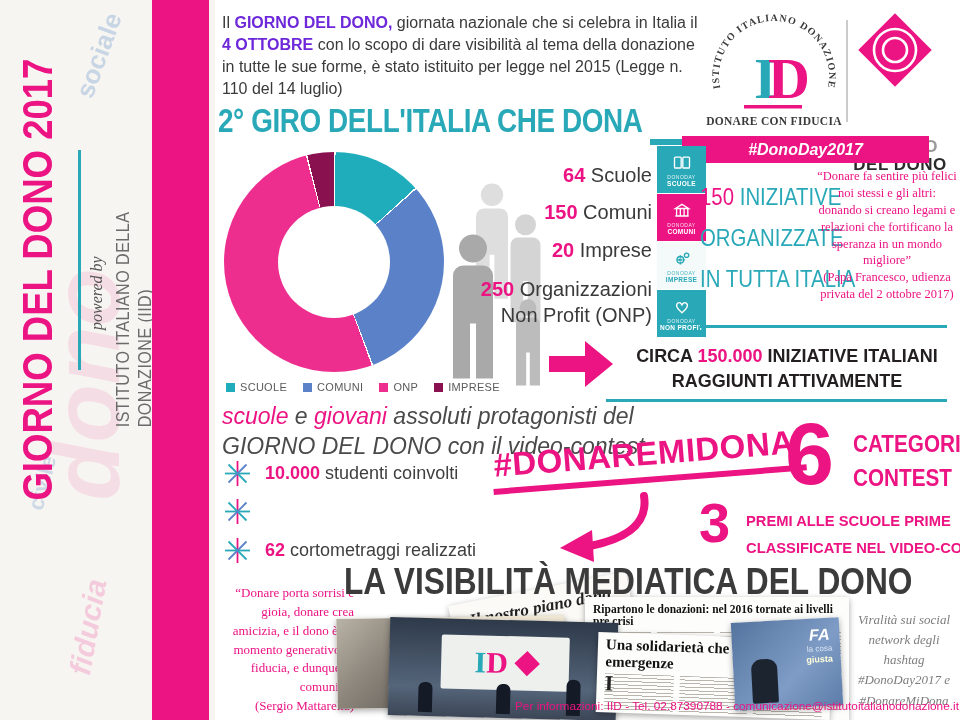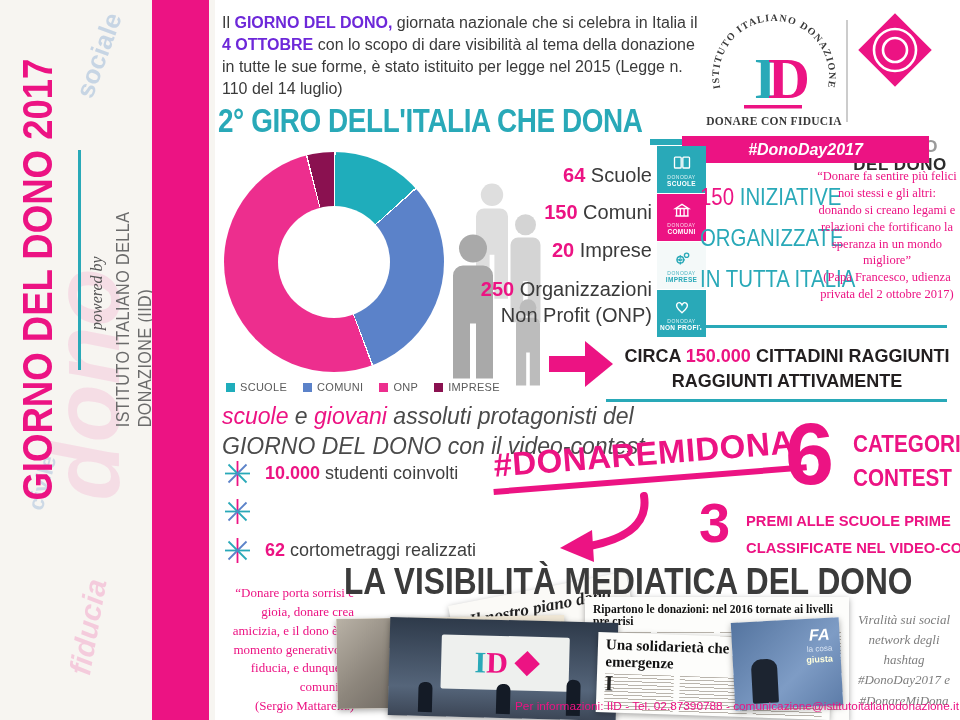--- a/index.html
+++ b/index.html
@@ -286,21 +286,21 @@
     <div>“Donare fa sentire più felici noi stessi e gli altri: donando si creano legami e relazioni che fortificano la speranza in un mondo migliore”</div>
     <div>(Papa Francesco, udienza privata del 2 ottobre 2017)</div>
   </div>
   <div class="abs teal-line1"></div>
 
   <svg class="abs" style="left:549px;top:341px" width="64" height="46">
     <rect x="0" y="15" width="36" height="16" fill="#ec1383"></rect>
     <polygon points="36,0 64,23 36,46" fill="#ec1383"></polygon>
   </svg>
   <div class="abs reach">
-    <span>CIRCA </span><span class="n">150.000</span><span> CITTADINI RAGGIUNTI</span><br>
+    <span>CIRCA </span><span class="n">150.000</span><span> INIZIATIVE ITALIANI</span><br>
     <span>RAGGIUNTI ATTIVAMENTE</span>
   </div>
   <div class="abs teal-line2"></div>
 
   <div class="abs protag">
     <span class="pk">scuole</span><span> e </span><span class="pk">giovani</span><span> assoluti protagonisti del</span><br>
     <span>GIORNO DEL DONO</span><span> con il video-contest</span>
   </div>
 
   <div class="bullet" style="top:460px">

